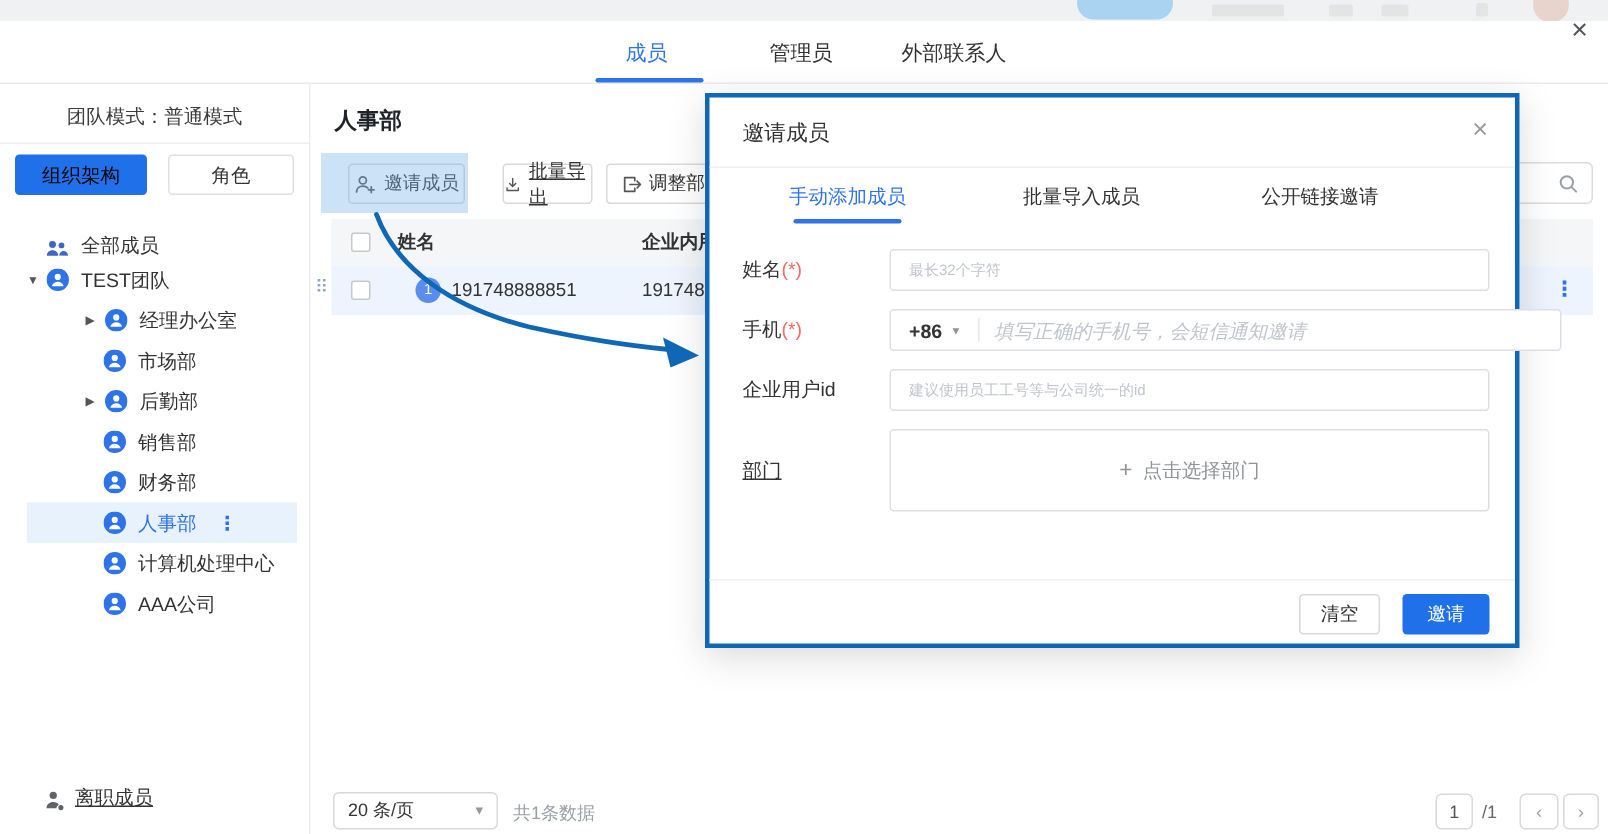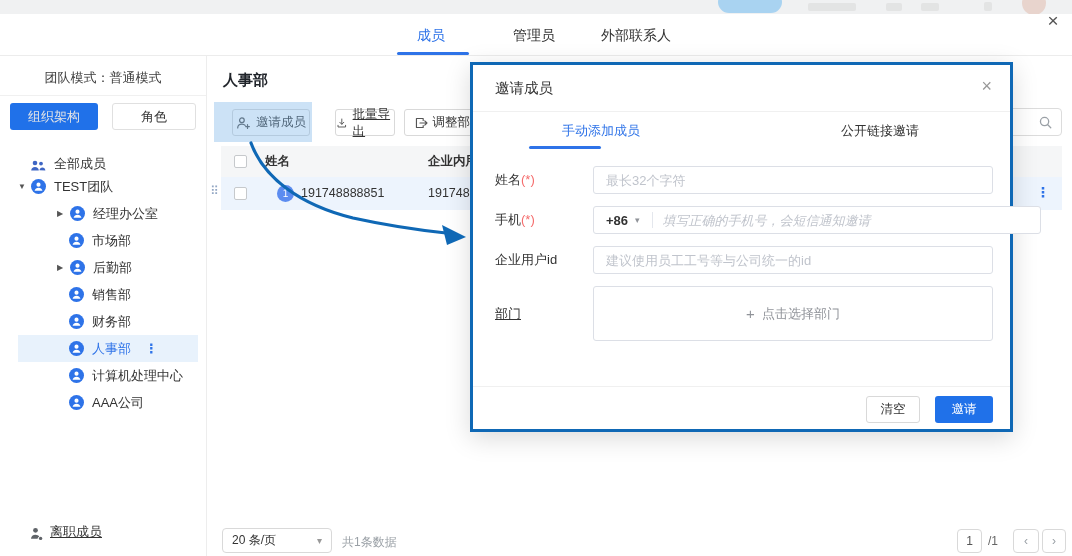--- a/index.html
+++ b/index.html
@@ -18,21 +18,21 @@
   .top-tab { position:absolute; top:0; height:42px; line-height:42px; font-size:14px; color:#333; transform:translateX(-50%); cursor:pointer; white-space:nowrap; }
   .top-tab.active { color:#2e73e8; }
   .tab-underline { position:absolute; left:397px; top:38px; width:72px; height:3px; background:#2e73e8; border-radius:2px; }
   .page-close { position:absolute; left:1040px; top:8px; width:26px; height:26px; line-height:26px; text-align:center; font-size:19px; color:#555; cursor:pointer; }
 
   
   .sidebar { position:absolute; left:0; top:56px; width:207px; height:500px; background:#fff; border-right:1px solid #ededed; }
   .mode-label { padding-top:13px; text-align:center; font-size:13px; color:#3c3c3c; }
   .side-divider { position:absolute; left:0; top:39px; width:100%; height:1px; background:#f0f0f0; }
   .seg-btn { position:absolute; top:47px; height:27px; line-height:27px; text-align:center; font-size:13px; border-radius:3px; cursor:pointer; }
-  .seg-org { left:10px; width:88px; background:#2071e9; color:#e5e5e5; }
+  .seg-org { left:10px; width:88px; background:#2071e9; color:#000000; }
   .seg-role { left:112px; width:84px; background:#fff; color:#333; border:1px solid #e0e0e0; line-height:25px; }
   .tree { position:absolute; left:0; top:90px; width:207px; }
   .tree-row { display:flex; align-items:center; height:27px; margin:0 9px 0 18px; font-size:13px; color:#333; cursor:pointer; white-space:nowrap; }
   .tree-row .twisty { width:13px; font-size:8px; color:#555; flex:0 0 13px; }
   .tree-row.indent1 { padding-left:39px; }
   .tree-row.indent1.noexp { padding-left:51px; }
   .tree-row.selected { background:#e8f2fc; color:#2e73e8; }
   .tree-row .dept-ic { width:15px; height:15px; margin-right:8px; flex:0 0 15px; }
   .tree-row .kebab-side { margin-left:14px; color:#2e73e8; font-weight:bold; font-size:13px; }
   .all-members-row { display:flex; align-items:flex-end; height:27px; margin-left:30px; font-size:13px; color:#333; cursor:pointer; }
@@ -70,21 +70,21 @@
   
   .modal { position:absolute; left:470px; top:62px; width:543px; height:370px; background:#fff; border:3px solid #0f68b5; box-shadow:0 6px 24px rgba(0,0,0,.15); }
   .modal-title { position:absolute; left:22px; top:14px; font-size:14.5px; color:#333; }
   .modal-close { position:absolute; right:18px; top:11px; font-size:18px; color:#999; cursor:pointer; }
   .modal-hdr-line { position:absolute; left:0; top:46px; width:100%; height:1px; background:#f0f0f0; }
   .modal-tab { position:absolute; top:47px; height:37px; line-height:37px; font-size:13px; color:#333; transform:translateX(-50%); cursor:pointer; white-space:nowrap; }
   .modal-tab.active { color:#2e73e8; }
   .modal-tab-underline { position:absolute; left:56px; top:81px; width:72px; height:3px; background:#2e73e8; border-radius:2px; }
   .f-label { position:absolute; left:22px; font-size:13px; color:#333; line-height:28px; white-space:nowrap; }
   .f-label .req { color:#f56c6c; }
-  .f-input { position:absolute; left:120px; width:400px; height:28px; border:1px solid #dcdfe6; border-radius:3px; font-size:13px; color:#333; padding:0 12px; outline:none; font-family:inherit; }
+  .f-input { position:absolute; left:120px; width:400px; height:28px; border:1px solid #dcdfe6; border-radius:3px; font-size:10px; color:#333; padding:0 12px; outline:none; font-family:inherit; }
   .f-input::placeholder { color:#c0c4cc; }
   .phone-wrap { position:absolute; left:120px; top:141px; width:448px; height:28px; border:1px solid #dcdfe6; border-radius:3px; display:flex; align-items:center; background:#fff; }
   .cc { font-size:13px; color:#333; font-weight:bold; padding:0 7px 0 12px; cursor:pointer; }
   .cc-chev { font-size:9px; color:#909399; cursor:pointer; }
   .phone-sep { width:1px; height:16px; background:#e4e7ed; margin:0 0 0 12px; }
   .phone-wrap input { flex:1; border:none; outline:none; font-size:13px; padding:0 10px; font-family:inherit; background:transparent;font-style:italic; }
   .phone-wrap input::placeholder { color:#c0c4cc; }
   .dept-box { position:absolute; left:120px; top:221px; width:400px; height:55px; border:1px solid #dcdfe6; border-radius:3px; display:flex; align-items:center; justify-content:center; gap:7px; color:#909399; font-size:13px; cursor:pointer; }
   .dept-box .plus { font-size:15px; }
   .modal-ftr-line { position:absolute; left:0; top:321px; width:100%; height:1px; background:#f0f0f0; }
@@ -297,21 +297,22 @@
   <div class="pg-box pg-cur">1</div>
   <span class="pg-sep">/1</span>
   <div class="pg-box pg-prev">‹</div>
   <div class="pg-box pg-next">›</div>
 
   <div class="modal">
     <div class="modal-title">邀请成员</div>
     <div class="modal-close">×</div>
     <div class="modal-hdr-line"></div>
 
-    <span class="modal-tab active" style="left:92px;margin-left:36px;">手动添加成员</span>
+    <span class="modal-tab active" style="left:92px;">手动添加成员</span>
+    <span class="modal-tab" style="left:248px;">批量导入成员</span>
     <span class="modal-tab" style="left:407px;">公开链接邀请</span>
     <div class="modal-tab-underline"></div>
 
     <div class="f-label" style="top:101px;"><span>姓名</span><span class="req">(*)</span></div>
     <input class="f-input" style="top: 101px;" placeholder="最长32个字符">
 
     <div class="f-label" style="top:141px;"><span>手机</span><span class="req">(*)</span></div>
     <div class="phone-wrap">
       <span class="cc">+86</span>
       <span class="cc-chev">▾</span>

